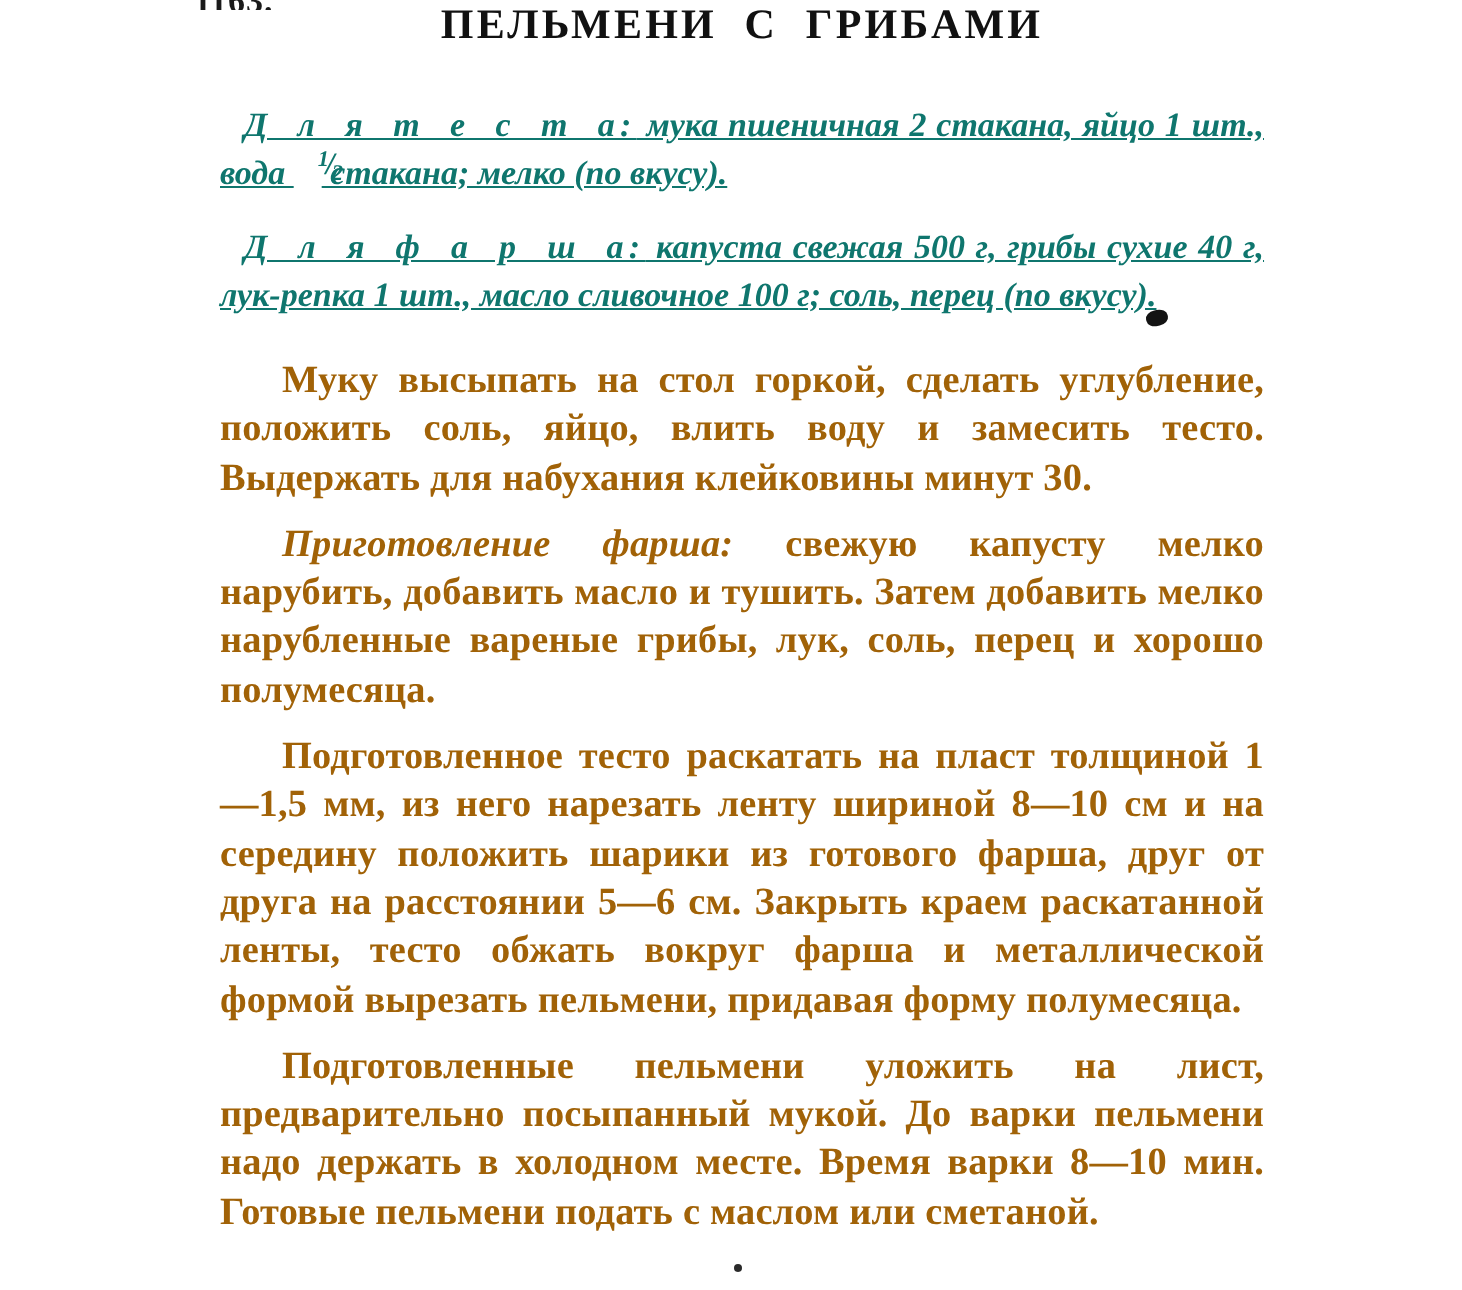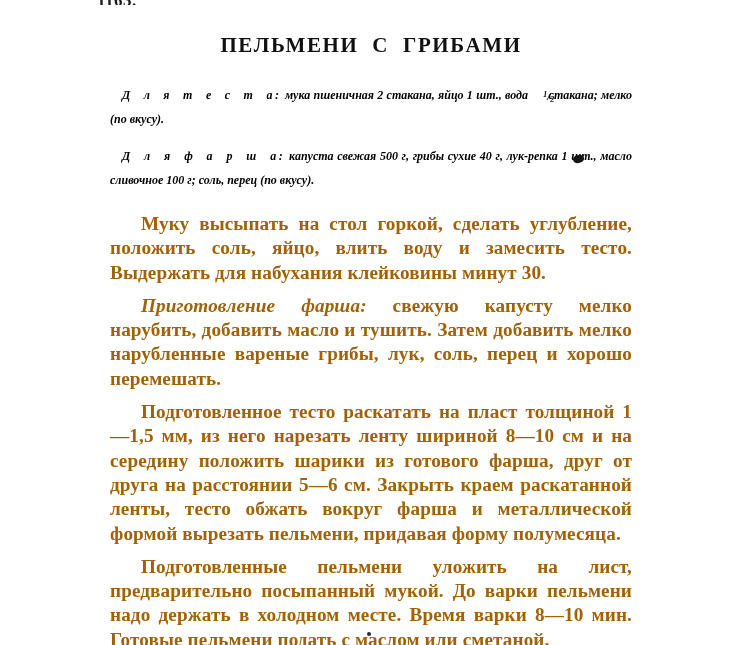--- a/index.html
+++ b/index.html
@@ -46,35 +46,35 @@
   }
 
   .recipe-title {
     text-align: center;
     font-family: "Liberation Serif", "DejaVu Serif", serif;
     font-weight: bold;
     font-size: 21px;
     letter-spacing: 1.6px;
     word-spacing: 7px;
     margin: 0;
-    padding-top: 33px;
     color: #111111;
   }
 
   .ingredients {
     margin: 0;
     font-family: "Liberation Serif", "DejaVu Serif", serif;
     font-weight: bold;
     font-style: italic;
-    font-size: 12px;
+    font-size: 17px;
     line-height: 23.5px;
     text-align: justify;
     text-align-last: left;
     text-indent: 12px;
-    color: #000000;
+    color: #0f766e;
+    text-decoration: underline;
   }
 
   #ingredients-dough { padding-top: 26px; }
   #ingredients-filling { padding-top: 14px; }
 
   .ing-label {
     letter-spacing: 2.6px;
     word-spacing: 5px;
   }
 
@@ -162,21 +162,21 @@
   <div id="content">
 
     <h1 class="recipe-title">ПЕЛЬМЕНИ С ГРИБАМИ</h1>
 
     <p class="ingredients" id="ingredients-dough"><span class="ing-label">Д л я   т е с т а:</span><span> мука пшеничная 2 стакана, яйцо 1 шт., вода </span><span class="frac"><span class="num">1</span><span class="sl">/</span><span class="den">2</span></span><span> стакана; мелко (по вкусу).</span></p>
 
     <p class="ingredients" id="ingredients-filling"><span class="ing-label">Д л я   ф а р ш а:</span><span> капуста свежая 500 г, грибы сухие 40 г, лук-репка 1 шт., масло сливочное 100 г; соль, перец (по вкусу).</span></p>
 
     <p class="body-par" id="par-dough"><span>Муку высыпать на стол горкой, сделать углубление, положить соль, яйцо, влить воду и замесить тесто. Выдержать для набухания клейковины минут 30.</span></p>
 
-    <p class="body-par" id="par-filling"><span class="lead-italic">Приготовление фарша:</span><span> свежую капусту мелко нарубить, добавить масло и тушить. Затем добавить мелко нарубленные вареные грибы, лук, соль, перец и хорошо перемешать.</span></p>
+    <p class="body-par" id="par-filling"><span class="lead-italic">Приготовление фарша:</span><span> свежую капусту мелко нарубить, добавить масло и тушить. Затем добавить мелко нарубленные вареные грибы, лук, соль, перец и хорошо полумесяца.</span></p>
 
     <p class="body-par" id="par-rolling"><span>Подготовленное тесто раскатать на пласт толщиной 1—1,5 мм, из него нарезать ленту шириной 8—10 см и на середину положить шарики из готового фарша, друг от друга на расстоянии 5—6 см. Закрыть краем раскатанной ленты, тесто обжать вокруг фарша и металлической формой вырезать пельмени, придавая форму полумесяца.</span></p>
 
     <p class="body-par" id="par-cooking"><span>Подготовленные пельмени уложить на лист, предварительно посыпанный мукой. До варки пельмени надо держать в холодном месте. Время варки 8—10 мин. Готовые пельмени подать с маслом или сметаной.</span></p>
 
   </div>
 
   <span class="speck" id="speck-smudge"></span>
   <span class="speck" id="speck-bottom"></span>
 

